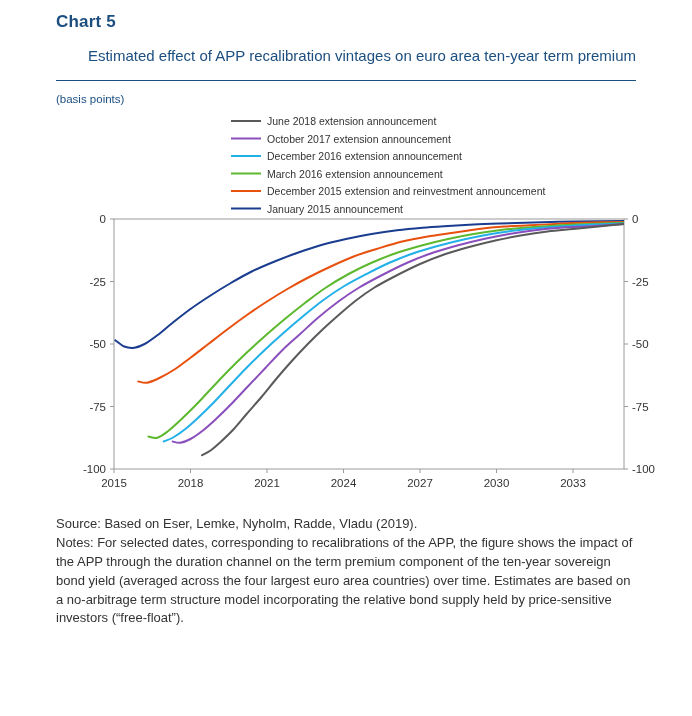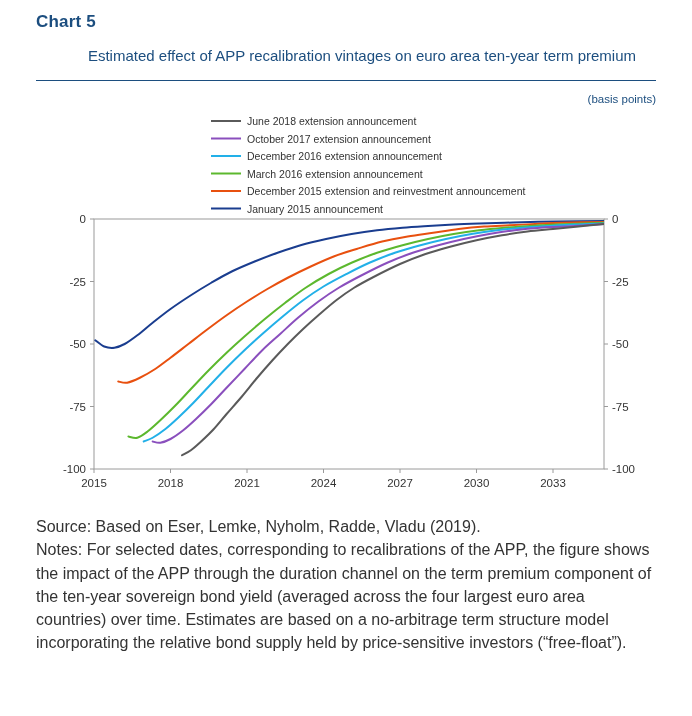--- a/index.html
+++ b/index.html
@@ -12,21 +12,21 @@
     height: 716px;
     font-family: "Liberation Sans", sans-serif;
     color: #333333;
     position: relative;
     overflow: hidden;
   }
   .page {
     width: 692px;
     height: 592px;
     box-sizing: border-box;
-    padding: 0 36px;
+    padding: 0 56px;
     position: relative;
   }
   .chart-number {
     font-size: 17px;
     font-weight: bold;
     color: #1c4e7f;
     margin: 0;
     padding-top: 12px;
     letter-spacing: 0.2px;
   }
@@ -42,21 +42,20 @@
   .rule {
     border: none;
     border-top: 1px solid #1c4e7f;
     margin: 14px 0 0 0;
     height: 0;
   }
   .units {
     font-size: 11.5px;
     color: #1c4e7f;
     margin: 12px 0 0 0;
-    text-align: right;
   }
   .plot-wrap {
     position: relative;
     width: 620px;
     height: 400px;
     margin-top: 4px;
   }
   svg.chart {
     display: block;
   }
@@ -64,21 +63,21 @@
     font-family: "Liberation Sans", sans-serif;
     font-size: 10.5px;
     fill: #333333;
   }
   .tick-text {
     font-family: "Liberation Sans", sans-serif;
     font-size: 11.5px;
     fill: #333333;
   }
   .notes {
-    font-size: 16px;
+    font-size: 13px;
     color: #333333;
     line-height: 1.45;
     margin-top: 6px;
   }
   .notes p {
     margin: 0;
   }
   .source-line {
     margin-bottom: 0px;
   }

